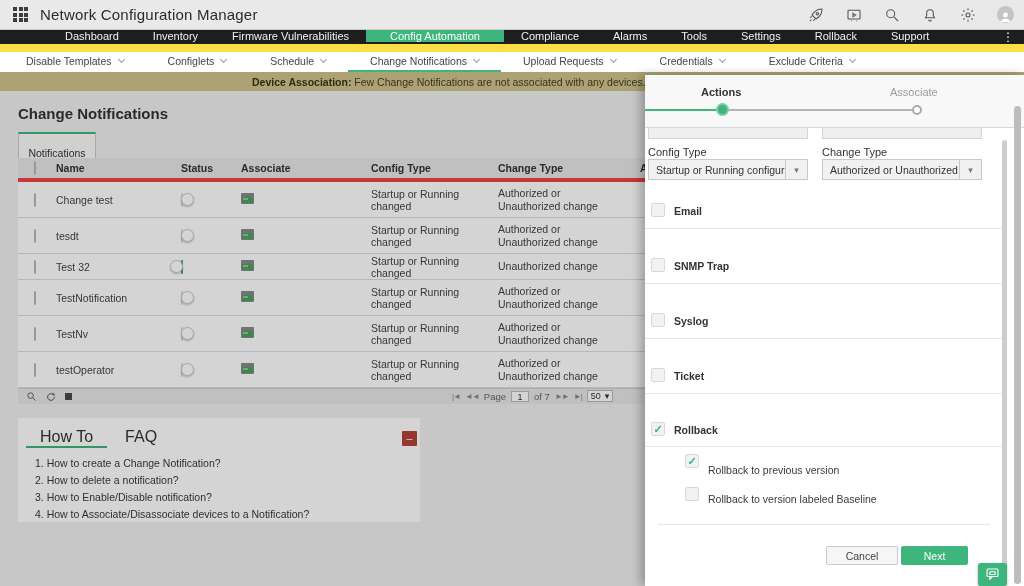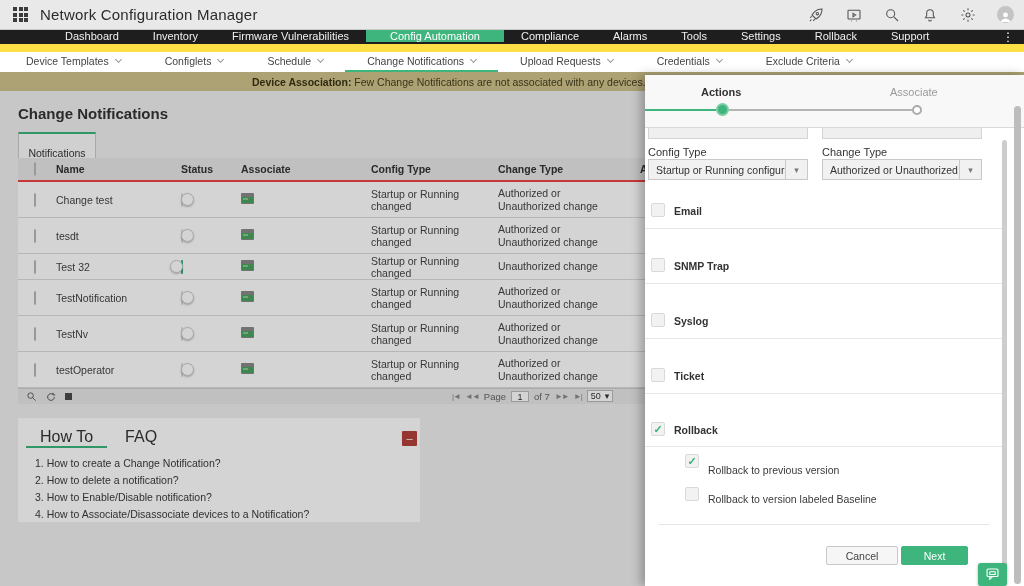--- a/index.html
+++ b/index.html
@@ -36,21 +36,21 @@
   .banner{left:0;top:72px;width:1024px;height:19px;background:var(--banner);}
   .banner-text{position:absolute;left:252px;top:4px;color:#463e1f;white-space:nowrap;}
   .banner-text b{color:#3a3316;}
 
   .page-heading{left:18px;top:105px;font-size:15px;font-weight:700;color:#333;}
   .tab-notifications{left:18px;top:132px;width:78px;height:40px;background:#fbfbfb;border:1px solid #ccc;border-top:2px solid var(--accent);display:flex;align-items:center;justify-content:center;color:#333;cursor:pointer;}
 
   
   .table-card{left:18px;top:158px;width:988px;height:246px;background:#fff;}
   .trow{display:grid;grid-template-columns:38px 125px 60px 130px 127px 142px 1fr;align-items:center;border-bottom:1px solid #dcdcdc;}
-  .thead{height:24px;background:#e7e7e7;font-weight:700;color:#333;border-bottom:2px solid #ef4444;}
+  .thead{height:24px;background:#e7e7e7;font-weight:700;color:#333;border-bottom:4px solid #ef4444;}
   .r36{height:36px;} .r26{height:26px;}
   .cbx{width:13px;height:13px;border:1px solid #b9b9b9;background:#f6f6f6;border-radius:2px;margin-left:16px;cursor:pointer;}
   .cell2line{max-width:122px;line-height:13px;color:#444;}
   .ccell{color:#444;}
   .toggle{width:26px;height:13px;border-radius:8px;background:#ececec;border:1px solid #ddd;position:relative;cursor:pointer;}
   .toggle .knob{position:absolute;left:-1px;top:-1px;width:13px;height:13px;border-radius:50%;background:#fff;border:1px solid #ccc;box-shadow:0 1px 2px rgba(0,0,0,.25);}
   .toggle.on{background:var(--accent);border-color:var(--accent);}
   .toggle.on .knob{left:auto;right:-1px;}
   .dev-icon{width:13px;height:11px;cursor:pointer;}
 
@@ -172,21 +172,21 @@
     <div class="nav-item">Alarms</div>
     <div class="nav-item">Tools</div>
     <div class="nav-item">Settings</div>
     <div class="nav-item">Rollback</div>
     <div class="nav-item">Support</div>
     <div class="kebab">⋮</div>
   </nav>
 
   <div class="abs subnav">
     <div class="sub-item">
-        <span>Device Templates</span>
+        <span>Disable Templates</span>
         <span class="chev"></span>
       </div>
     <div class="sub-item">
         <span>Configlets</span>
         <span class="chev"></span>
       </div>
     <div class="sub-item">
         <span>Schedule</span>
         <span class="chev"></span>
       </div>

